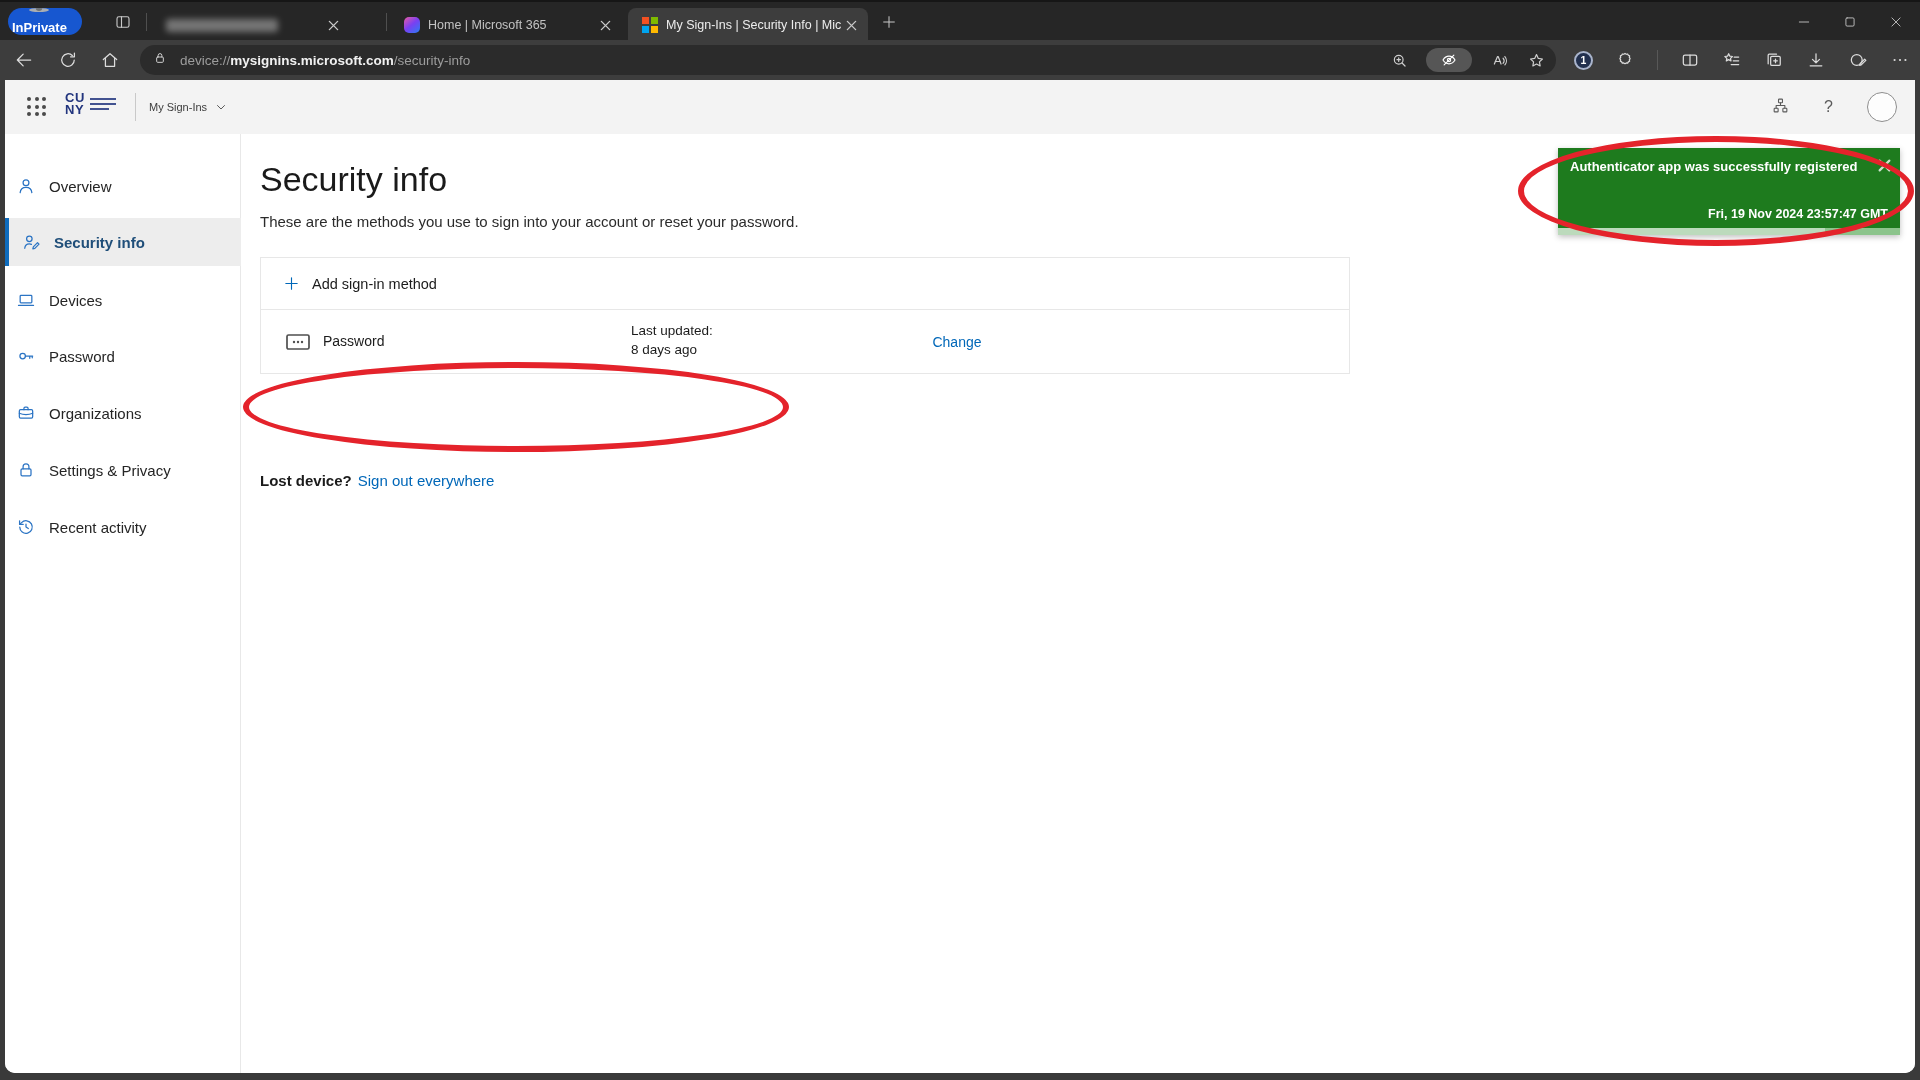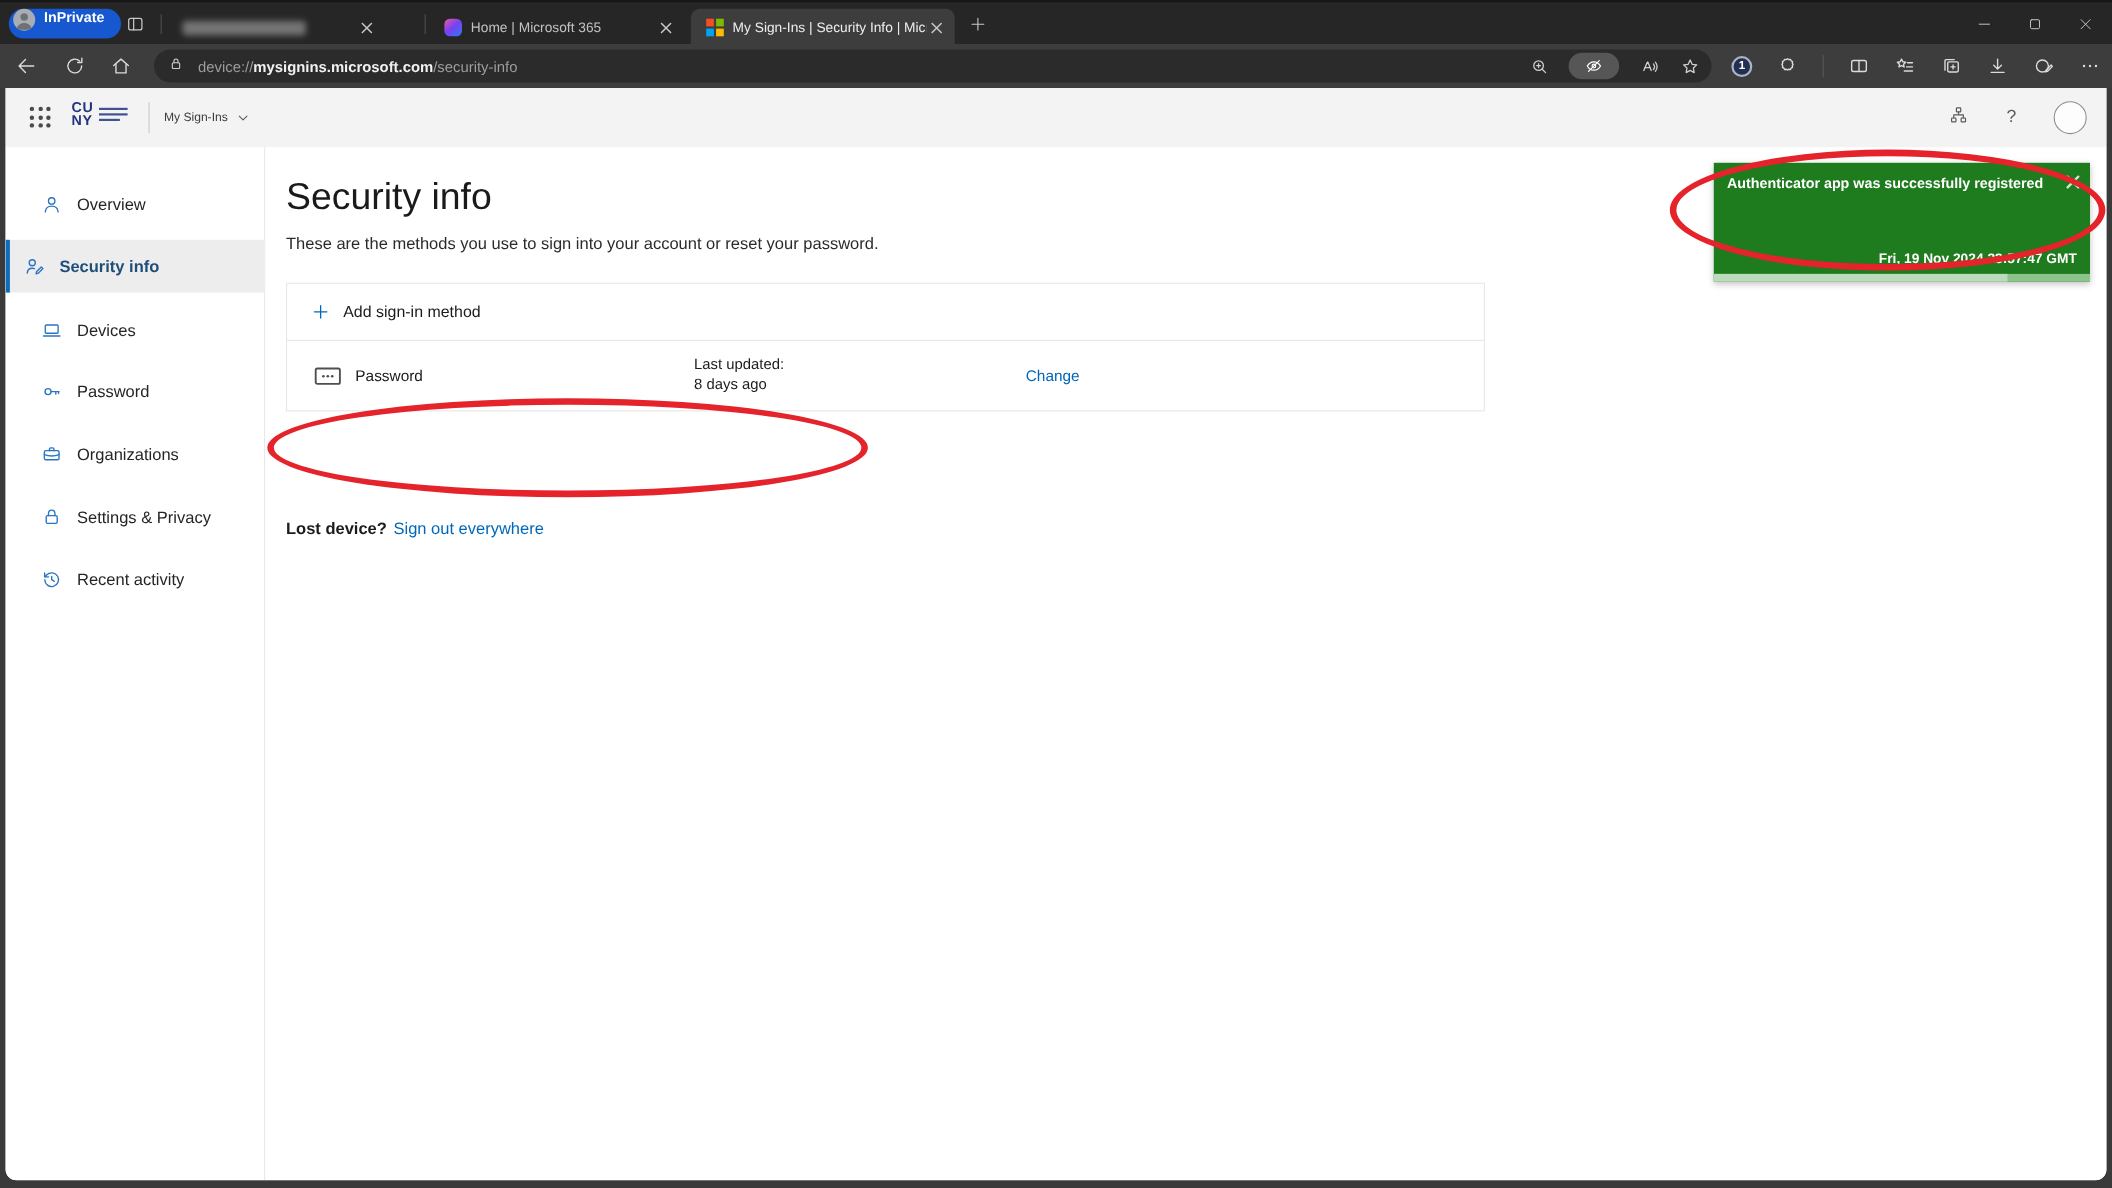--- a/index.html
+++ b/index.html
@@ -4,21 +4,21 @@
 <style>
   * { margin:0; padding:0; box-sizing:border-box; }
   html,body { width:1920px; height:1080px; overflow:hidden; background:#3a3a3a;
               font-family:"Liberation Sans", sans-serif; }
   .window { position:absolute; inset:0; background:#3a3a3a; }
 
   
   .titlebar { position:absolute; top:0; left:0; right:0; height:40px; background:#262626;
               border-top:2px solid #161616; }
   .inprivate { position:absolute; left:8px; top:6px; height:27px; border-radius:14px;
-               background:#1757d0; display:flex; gap:8px; padding:0 15px 0 4px; cursor:pointer; }
+               background:#1757d0; display:flex; align-items:center; gap:8px; padding:0 15px 0 4px; cursor:pointer;flex-direction:column; }
   .ip-avatar { width:20px; height:20px; border-radius:50%; background:#a9adb3; display:flex;
                align-items:center; justify-content:center; overflow:hidden; }
   .ip-label { color:#fff; font-size:13px; font-weight:bold; }
   .tbicon { position:absolute; width:22px; height:22px; top:9px; display:flex; align-items:center;
             justify-content:center; cursor:pointer; }
   .tbicon svg, .tab-x svg, .winctl svg { stroke:#c9c9c9; fill:none; stroke-width:1.5;
             stroke-linecap:round; stroke-linejoin:round; }
   .vsep { position:absolute; top:11px; width:1px; height:18px; background:#4f4f4f; }
   .tab { position:absolute; top:6px; height:34px; display:flex; align-items:center; padding:0 8px 0 14px;
          color:#c2c2c2; font-size:12.5px; cursor:pointer; }
@@ -70,21 +70,21 @@
   .product { position:absolute; left:144px; top:0; height:54px; display:flex; align-items:center; gap:8px;
              font-size:11px; color:#3c3c3c; cursor:pointer; }
   .appheader-right { position:absolute; right:18px; top:0; height:54px; display:flex; align-items:center; gap:34px; }
   .appheader-right svg { stroke:#5a5a5a; fill:none; stroke-width:1.4; stroke-linecap:round; stroke-linejoin:round; }
   .help-q { font-size:16px; color:#5a5a5a; cursor:pointer; }
   .avatar-empty { width:30px; height:30px; border-radius:50%; border:1.5px solid #8e8e8e; cursor:pointer; background:#fdfdfd; }
 
   .sidebar { position:absolute; top:54px; left:0; width:236px; bottom:0; background:#fff;
              border-right:1px solid #e8e8e8; }
   .side-item { position:absolute; left:0; width:236px; height:48px; display:flex; align-items:center;
-               gap:13px; padding-left:32px; font-size:15px; color:#252525; cursor:pointer; }
+               gap:13px; padding-left:11px; font-size:15px; color:#252525; cursor:pointer; }
   .side-item svg { stroke:#2b74c4; fill:none; stroke-width:1.5; stroke-linecap:round; stroke-linejoin:round; flex:none; }
   .side-item.active { background:#ededed; border-left:4px solid #0f6cbd; padding-left:12px;
                       font-weight:bold; color:#1f4e79; }
 
   .main { position:absolute; top:54px; left:237px; right:0; bottom:0; background:#fff; }
   .page-title { position:absolute; left:18px; top:26px; font-size:34px; color:#1a1a1a; }
   .page-sub { position:absolute; left:18px; top:79px; font-size:15px; color:#2b2b2b; }
   .card { position:absolute; left:18px; top:123px; width:1090px; border:1px solid #e7e7e7; background:#fff; }
   .row-add { height:52px; border-bottom:1px solid #e7e7e7; display:flex; align-items:center; gap:12px;
              padding-left:22px; font-size:14.5px; color:#1b1b1b; cursor:pointer; }
@@ -94,21 +94,21 @@
   .mrow svg.gicon { stroke:#4f4f4f; fill:none; stroke-width:1.7; stroke-linecap:round; stroke-linejoin:round; }
   .m-name { position:absolute; left:62px; font-size:14px; color:#1b1b1b; }
   .m-desc { position:absolute; left:62px; font-size:13.5px; color:#333; }
   .m-meta { position:absolute; left:370px; top:11px; font-size:13.5px; color:#1b1b1b; line-height:19px; }
   .link { color:#0067b8; font-size:14px; cursor:pointer; text-decoration:none; }
   .m-action { position:absolute; width:120px; text-align:center; }
   .lost { position:absolute; left:18px; top:338px; font-size:15px; color:#1b1b1b; font-weight:bold; }
   .lost .link { font-weight:normal; font-size:15px; margin-left:6px; }
 
   
-  .toast { position:absolute; left:1553px; top:68px; width:342px; height:108px; background:#1e7b1e;
+  .toast { position:absolute; left:1553px; top:68px; width:342px; height:87px; background:#1e7b1e;
            box-shadow:0 2px 6px rgba(0,0,0,.25); z-index:20; }
   .toast-msg { position:absolute; left:12px; top:10px; right:28px; color:#fff; font-size:13px;
                font-weight:bold; line-height:17px; }
   .toast-x { position:absolute; right:7px; top:8px; width:18px; height:18px; display:flex; align-items:center;
              justify-content:center; cursor:pointer; }
   .toast-x svg { stroke:#cfe4cf; stroke-width:2; stroke-linecap:round; }
   .toast-time { position:absolute; right:12px; bottom:14px; color:#fff; font-size:12.5px; font-weight:bold; }
   .toast-progress { position:absolute; left:0; right:0; bottom:0; height:7px; background:#8cc48c; }
   .toast-progress .fill { height:100%; width:78%; background:#bcdabc; }
 

